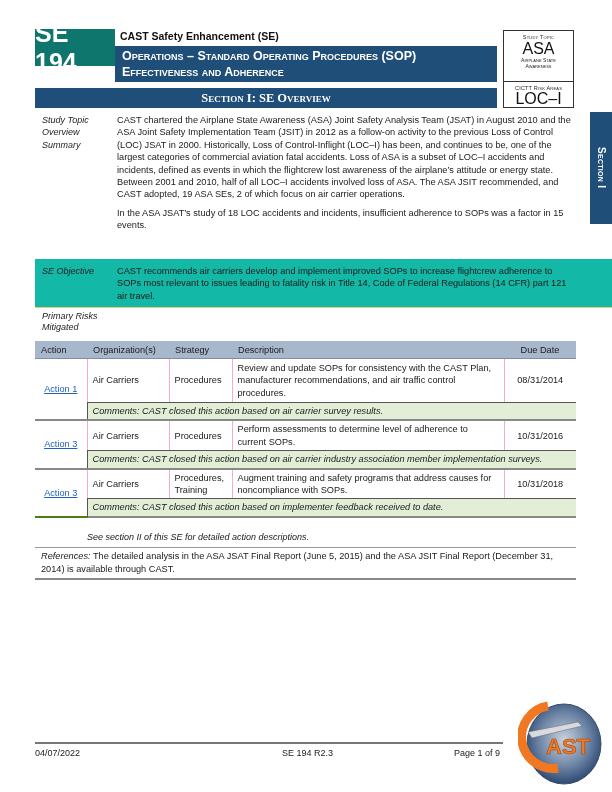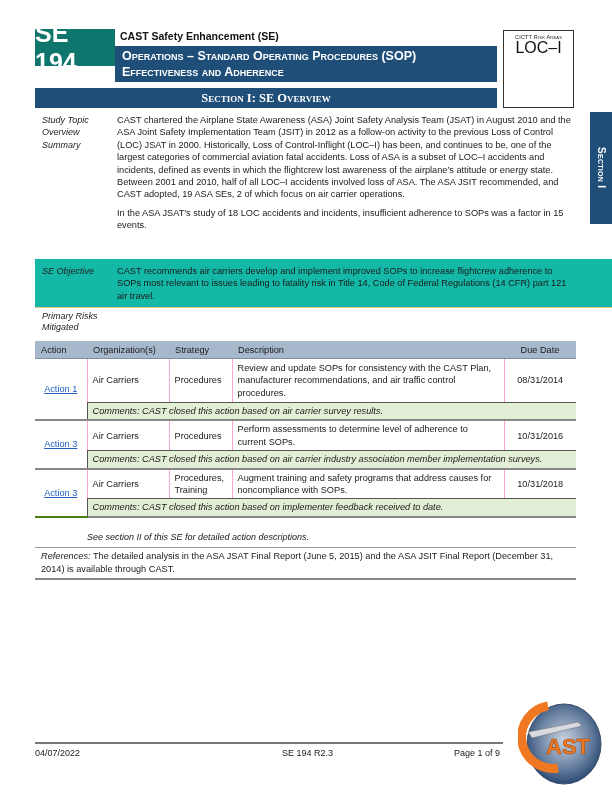--- a/index.html
+++ b/index.html
@@ -58,20 +58,26 @@
 
 <div class="se-badge">SE 194</div>
 <div class="hdr-kicker">CAST Safety Enhancement (SE)</div>
 <div class="hdr-title">
   <div>Operations – Standard Operating Procedures (SOP)</div>
   <div>Effectiveness and Adherence</div>
 </div>
 <div class="section-bar">Section I:  SE Overview</div>
 
 <div class="topic-box">
+  <div class="topic-top">
+    <div class="tb-label">Study Topic</div>
+    <div class="tb-big">ASA</div>
+    <div class="tb-sub">Airplane State</div>
+    <div class="tb-sub">Awareness</div>
+  </div>
   <div class="tb-label">CICTT Risk Areas</div>
   <div class="tb-big2">LOC–I</div>
 </div>
 
 <div class="side-tab">
     <span>Section I</span>
   </div>
 
 <div class="row overview">
   <div class="lbl">

